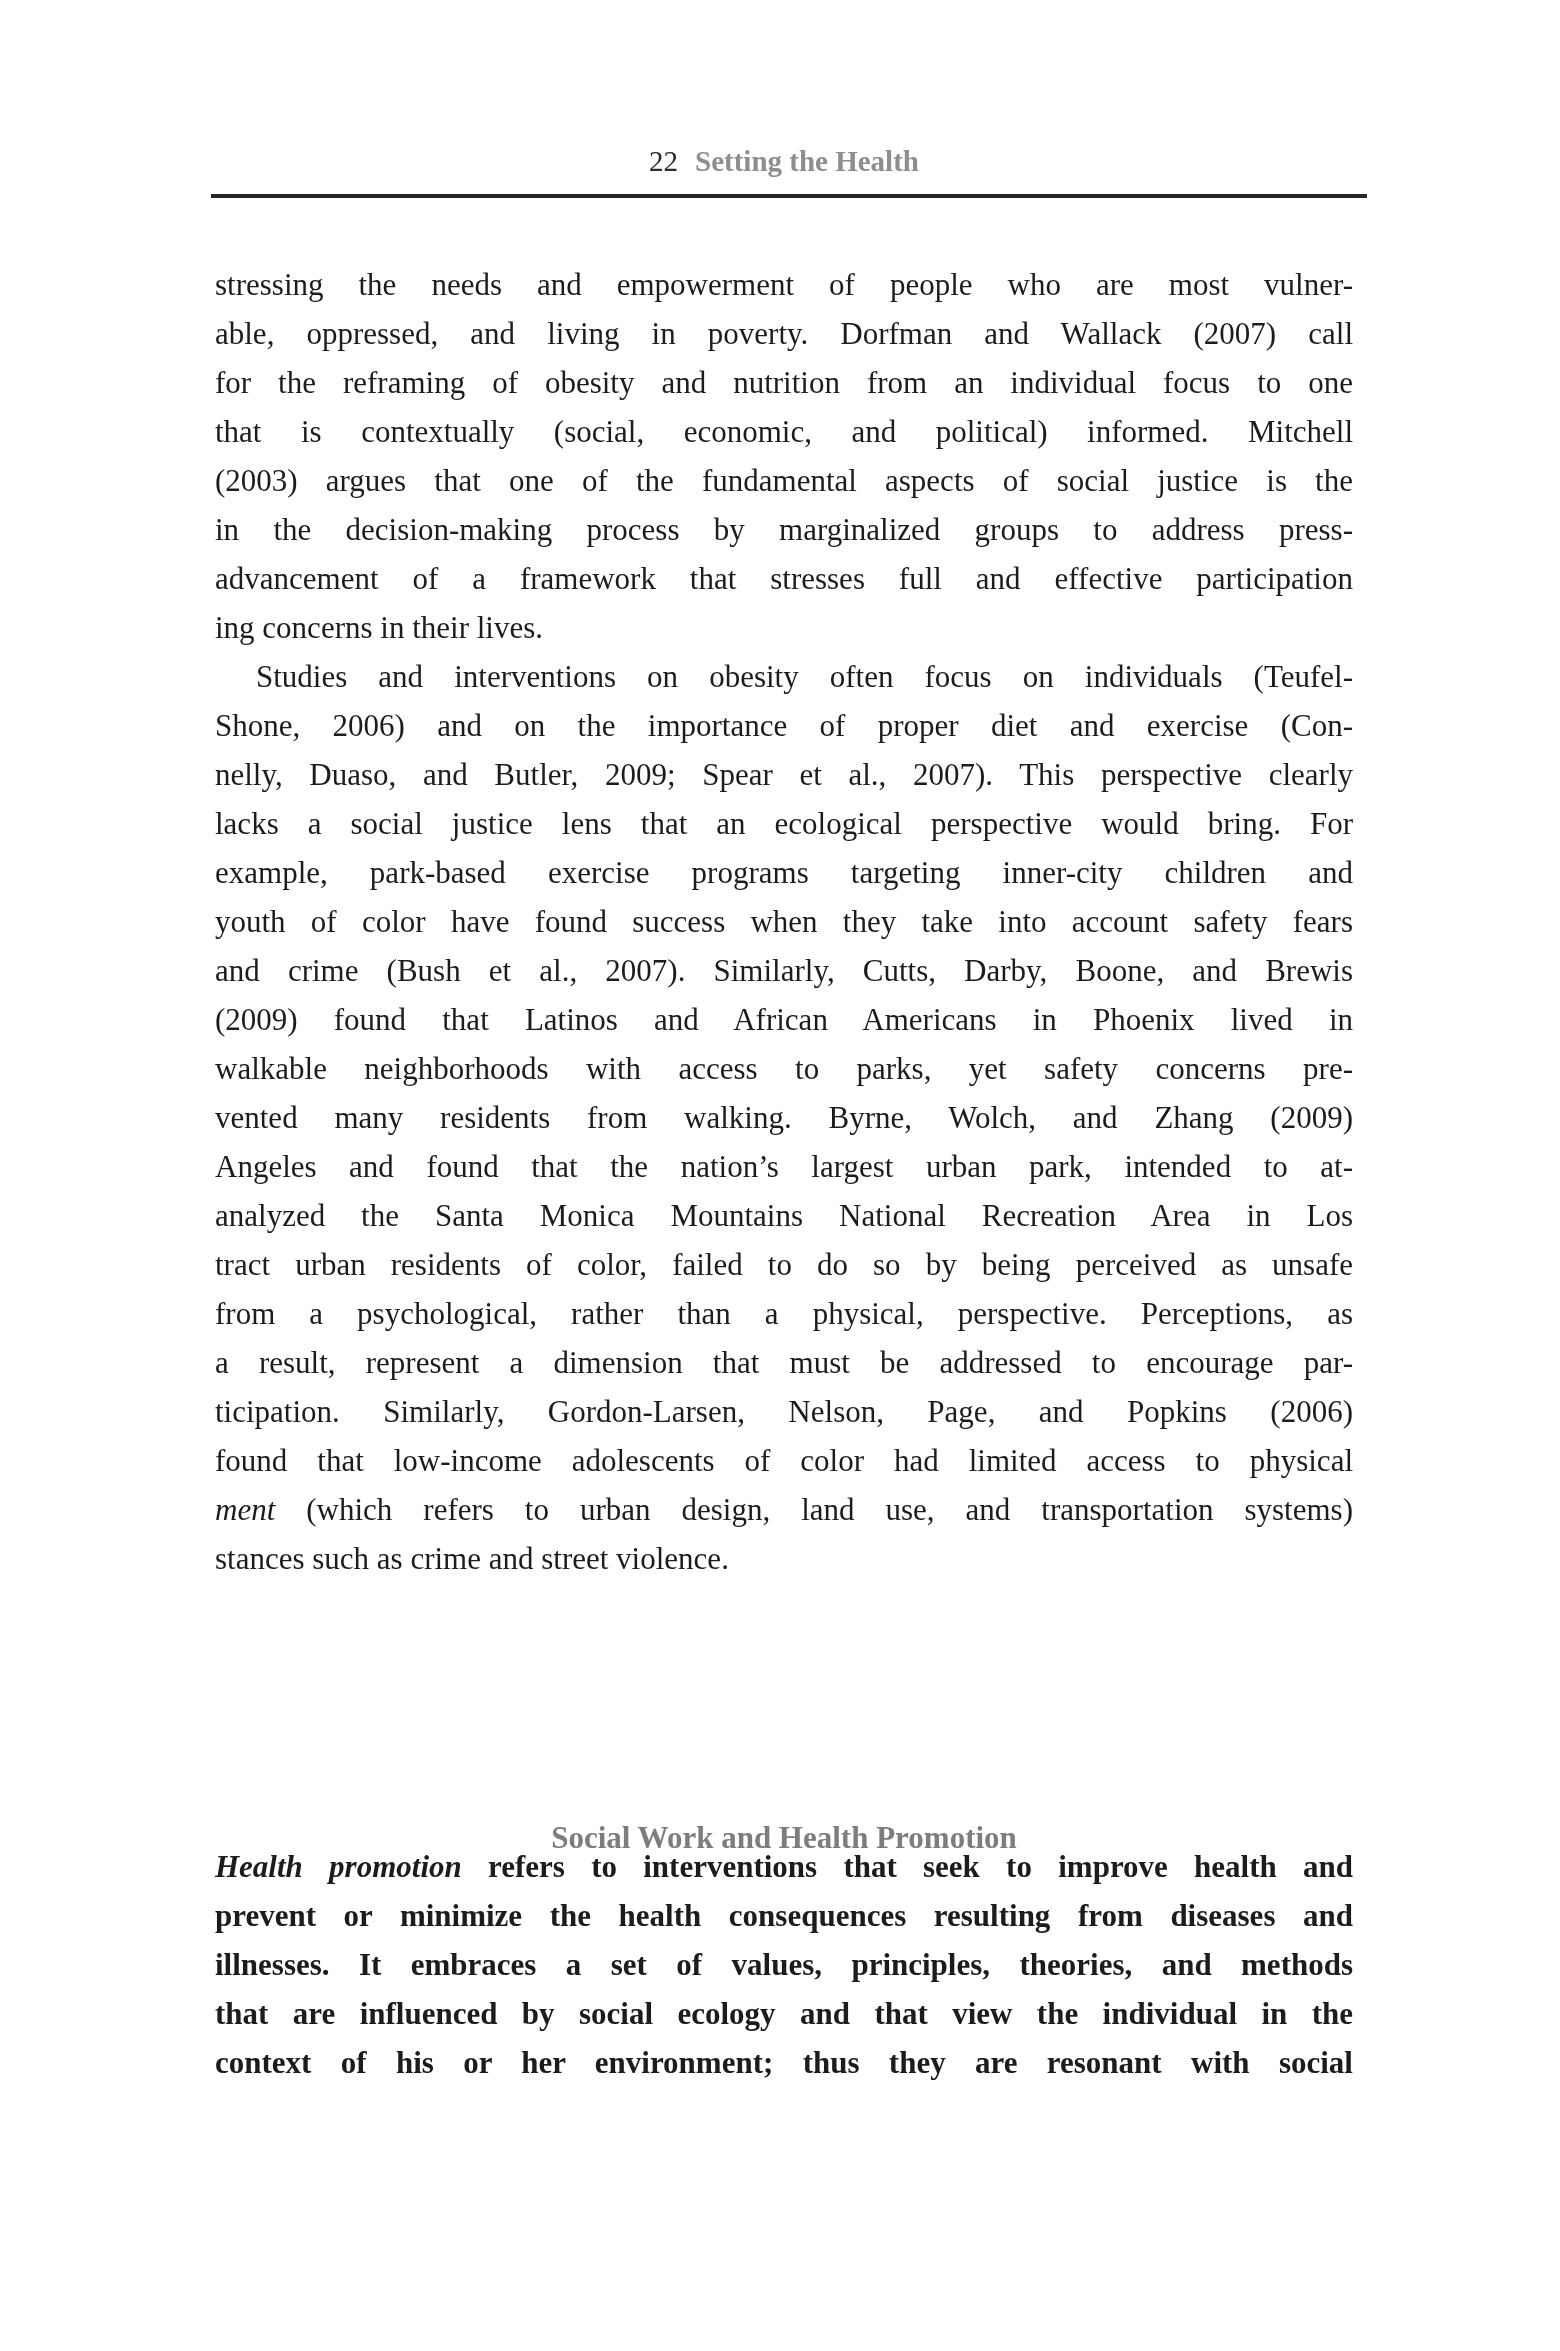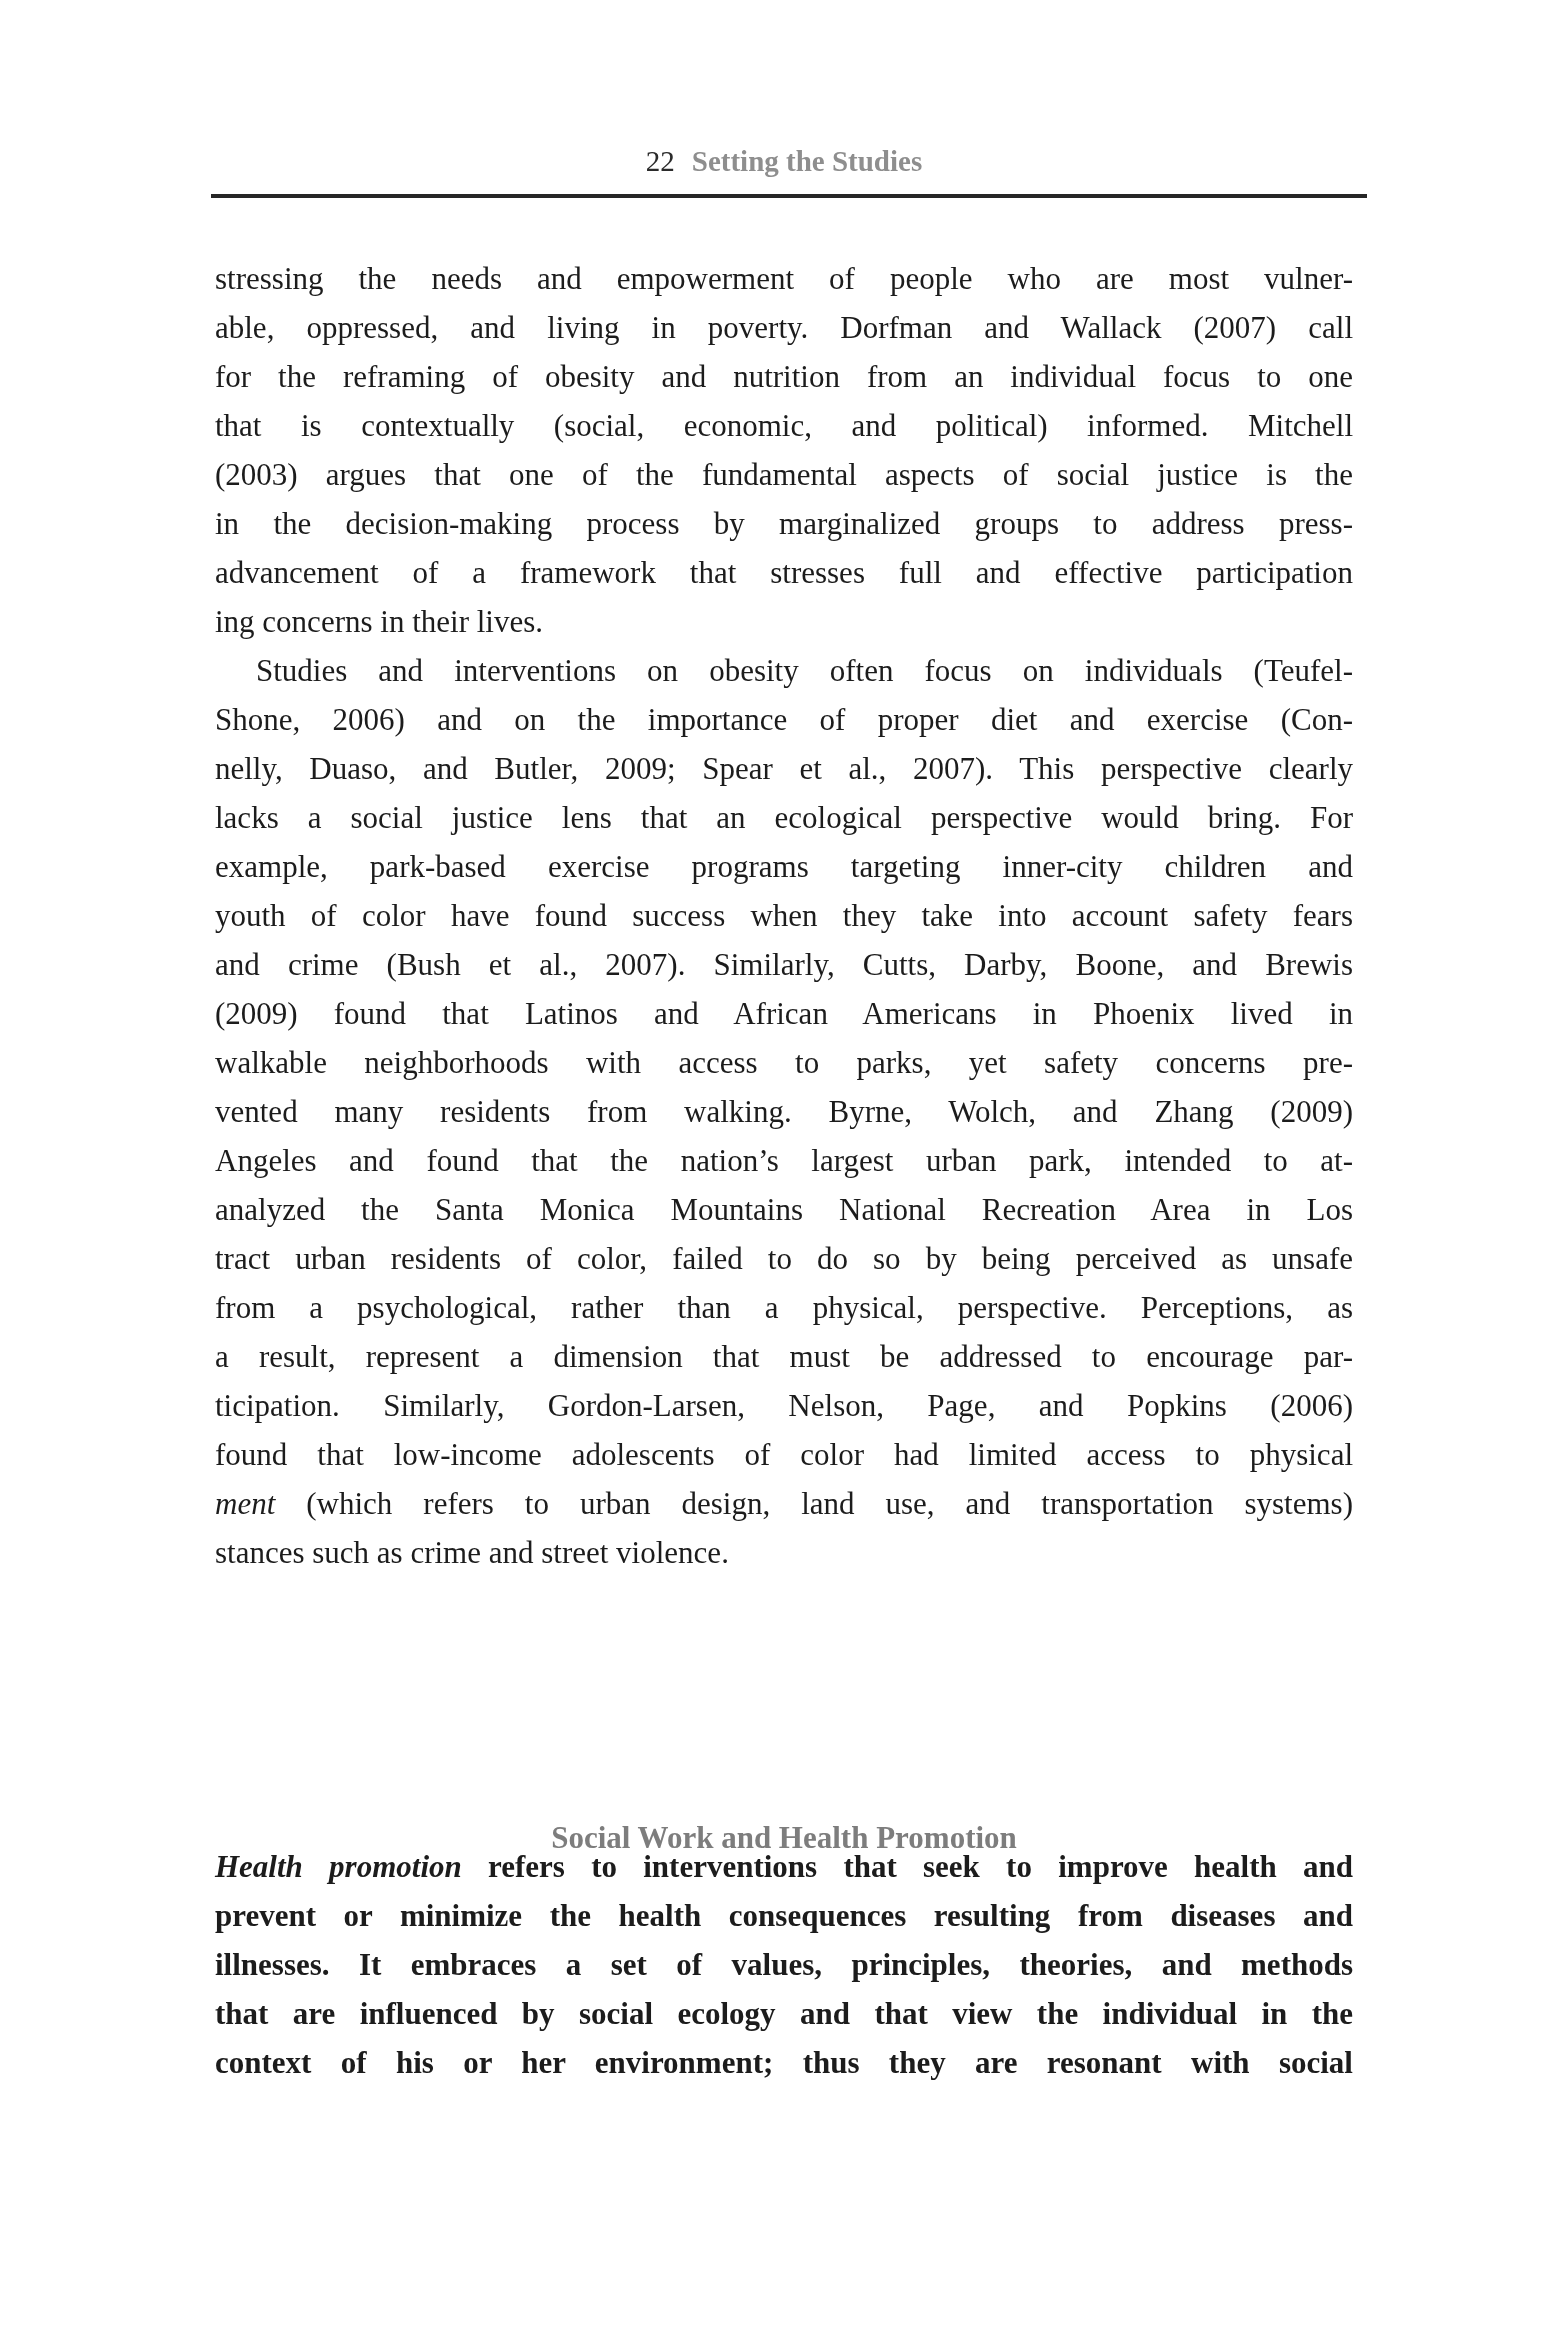--- a/index.html
+++ b/index.html
@@ -42,21 +42,21 @@
     width: 1156px;
     height: 3.9px;
     background: var(--rule, #262626);
   }
   .text-block {
     position: absolute;
     left: 215px;
     width: 1138px;
     font-size: 31px;
   }
-  .text-block.upper { top: 254px; }
+  .text-block.upper { top: 260px; }
   .text-block.lower { top: 1842px; font-weight: bold; }
   .line {
     height: 49px;
     line-height: 49px;
     text-align: justify;
     text-align-last: justify;
     white-space: nowrap;
   }
   .line.line-end {
     text-align-last: left;
@@ -79,21 +79,21 @@
     font-weight: 700;
     color: var(--section-heading, #7d7d7d);
   }
 </style>
 </head>
 <body>
 
 <div class="page">
 
   <div class="running-head">
-    <span class="page-number">22</span><span class="head-title">Setting the Studies</span>
+    <span class="page-number">22</span><span class="head-title">Setting the Health</span>
   </div>
 
   <div class="header-rule"></div>
 
   <div class="text-block upper">
       <div class="line"><span>stressing the needs and empowerment of people who are most vulner-</span></div>
       <div class="line"><span>able, oppressed, and living in poverty. Dorfman and Wallack (2007) call</span></div>
       <div class="line"><span>for the reframing of obesity and nutrition from an individual focus to one</span></div>
       <div class="line"><span>that is contextually (social, economic, and political) informed. Mitchell</span></div>
       <div class="line"><span>(2003) argues that one of the fundamental aspects of social justice is the</span></div>

